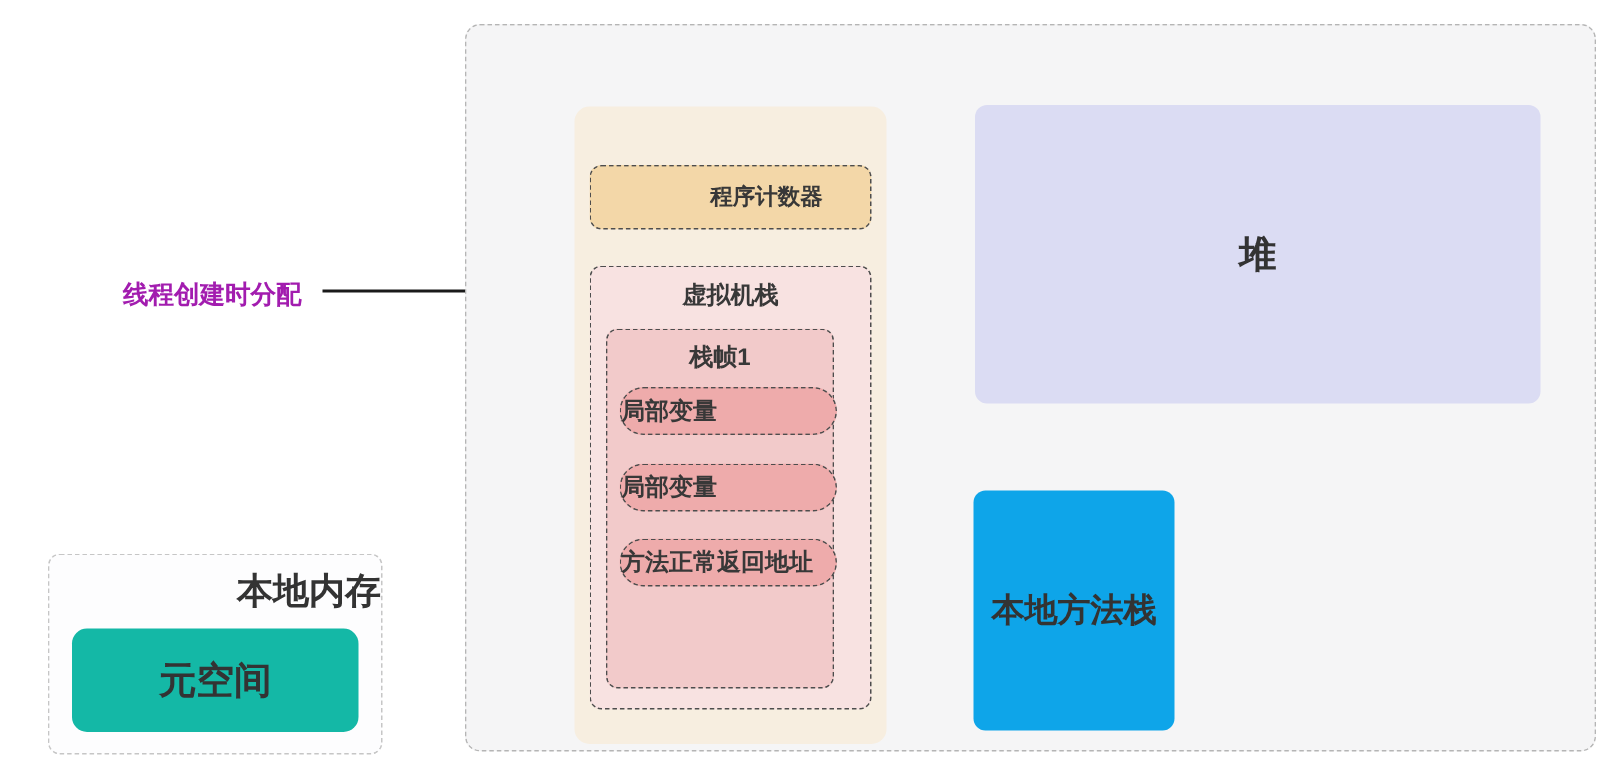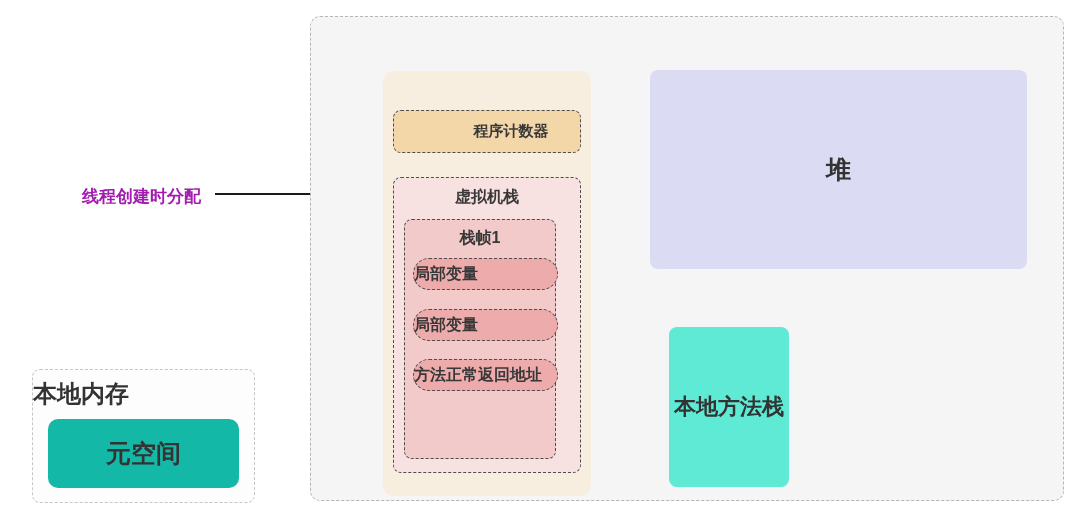--- a/index.html
+++ b/index.html
@@ -40,21 +40,21 @@
     top: 369px;
     width: 223px;
     height: 134px;
     box-sizing: border-box;
     background: #fdfdfe;
     border: 1.5px dashed #c6c6c6;
     border-radius: 8px;
   }
   .nm-title {
     margin-top: 8px;
-    text-align: left;
+    text-align: right;
     font-size: 24px;
     font-weight: bold;
     color: #333333;
   }
   .metaspace {
     position: absolute;
     left: 15px;
     top: 49px;
     width: 191px;
     height: 69px;
@@ -190,32 +190,31 @@
     align-items: center;
     justify-content: center;
     font-size: 25px;
     font-weight: bold;
     color: #333333;
   }
   .nms {
     position: absolute;
     left: 338px;
     top: 310px;
-    width: 120px;
+    width: 134px;
     height: 160px;
-    background: #5eead4;
+    background: #0ea5e9;
     border-radius: 8px;
     display: flex;
     align-items: center;
     justify-content: center;
     font-size: 22px;
     font-weight: bold;
     color: #333333;
     white-space: nowrap;
-    margin-left: 20px;
   }
 </style>
 </head>
 <body>
 
 <div class="canvas">
 
   <div class="annot">线程创建时分配</div>
   <svg class="arrow-svg" width="180" height="16" viewBox="0 0 180 16">
     <line x1="2" y1="8" x2="164" y2="8" stroke="#1a1a1a" stroke-width="2"></line>

